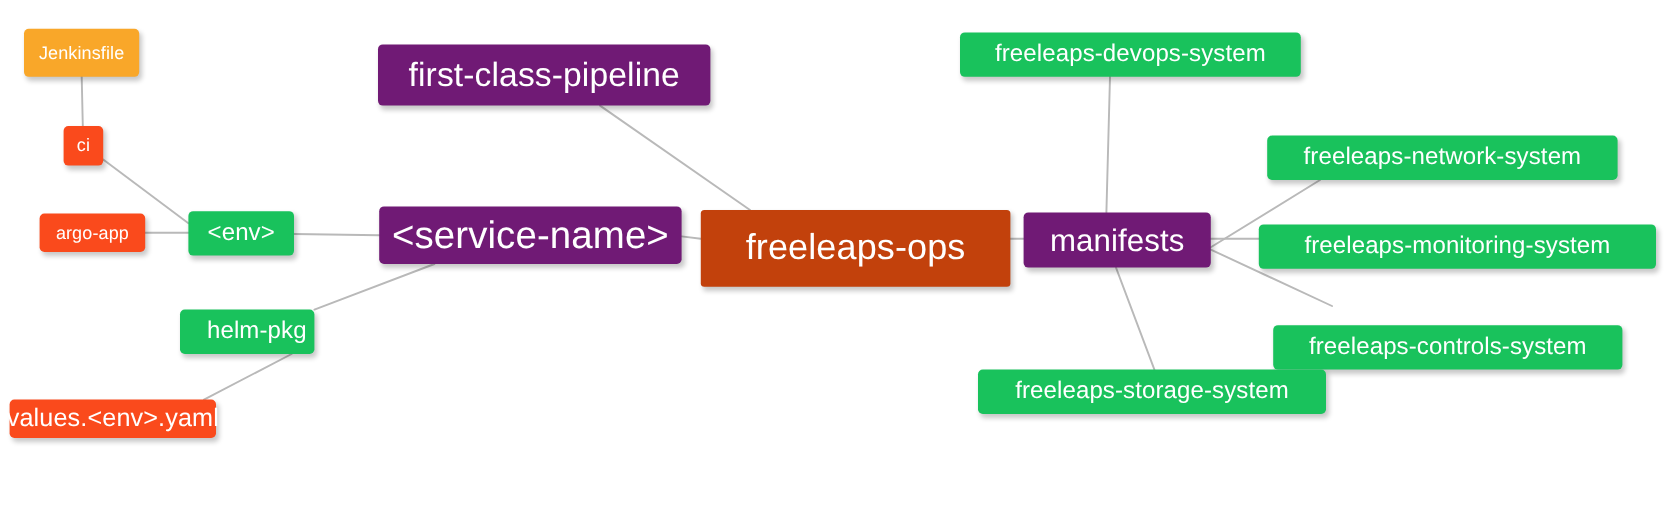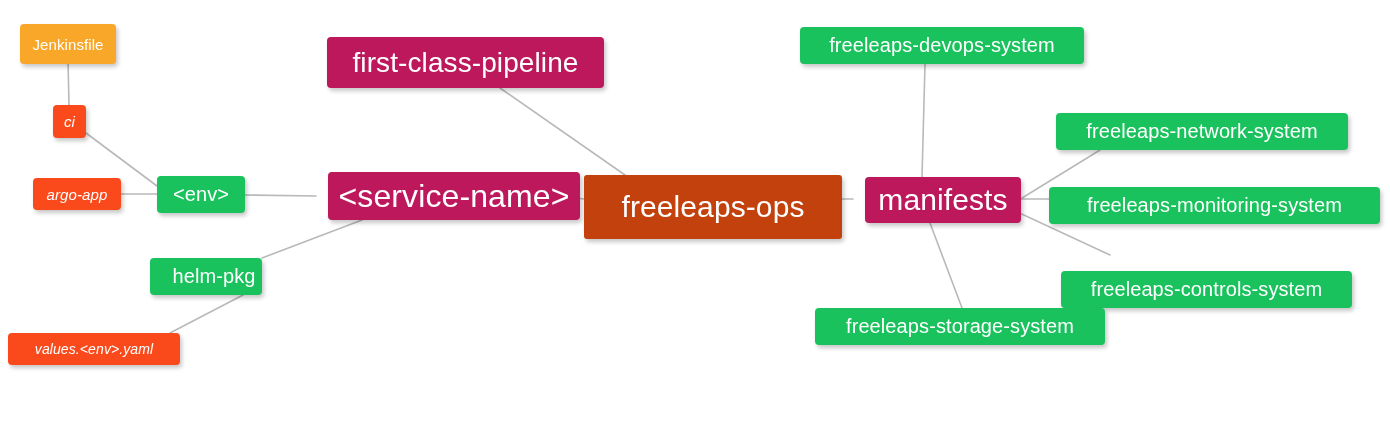--- a/index.html
+++ b/index.html
@@ -36,23 +36,23 @@
     white-space: nowrap;
     border-radius: 4px;
     box-shadow: 2px 3px 4px rgba(0,0,0,0.22);
     letter-spacing: 0.1px;
     user-select: none;
   }
   .mm-node.root {
     background: #c2410c;
     border-radius: 3px;
   }
-  .mm-node.blue   { background: #be185d; margin-left: 12px; }
+  .mm-node.blue   { background: #701a75; }
   .mm-node.green  { background: #19c25c; }
-  .mm-node.red    { background: #fa4a1c; font-style: italic; }
+  .mm-node.red    { background: #fa4a1c; }
   .mm-node.orange { background: #f9a729; }
 </style>
 </head>
 <body>
 
 <div id="mindmap-canvas">
   <svg id="edge-layer" viewBox="0 0 1390 421">
       <line x1="68" y1="60" x2="69" y2="105" stroke="#b9b9b9" stroke-width="1.6" stroke-linecap="round"></line>
       <line x1="86" y1="133" x2="157" y2="186" stroke="#b9b9b9" stroke-width="1.6" stroke-linecap="round"></line>
       <line x1="121" y1="194" x2="157" y2="194" stroke="#b9b9b9" stroke-width="1.6" stroke-linecap="round"></line>
@@ -77,33 +77,33 @@
       </div>
       <div class="mm-node red" style="left: 33px; top: 178px; width: 88px; height: 32px; font-size: 15px;">
         <span>argo-app</span>
       </div>
       <div class="mm-node green" style="left: 157px; top: 176px; width: 88px; height: 37px; font-size: 20px;">
         <span>&lt;env&gt;</span>
       </div>
       <div class="mm-node green" style="left: 150px; top: 258px; width: 112px; height: 37px; font-size: 20px; padding-left: 16px;">
         <span>helm-pkg</span>
       </div>
-      <div class="mm-node red" style="left: 8px; top: 333px; width: 172px; height: 32px; font-size: 14px;">
+      <div class="mm-node red" style="left: 8px; top: 333px; width: 172px; height: 32px; font-size: 21px;">
         <span>values.&lt;env&gt;.yaml</span>
       </div>
       <div class="mm-node blue" style="left: 315px; top: 37px; width: 277px; height: 51px; font-size: 28px;">
         <span>first-class-pipeline</span>
       </div>
       <div class="mm-node blue" style="left: 316px; top: 172px; width: 252px; height: 48px; font-size: 32px;">
         <span>&lt;service-name&gt;</span>
       </div>
       <div class="mm-node root" style="left: 584px; top: 175px; width: 258px; height: 64px; font-size: 30px;">
         <span>freeleaps-ops</span>
       </div>
-      <div class="mm-node blue" style="left: 853px; top: 177px; width: 156px; height: 46px; font-size: 30px;">
+      <div class="mm-node blue" style="left: 853px; top: 177px; width: 156px; height: 46px; font-size: 26px;">
         <span>manifests</span>
       </div>
       <div class="mm-node green" style="left: 800px; top: 27px; width: 284px; height: 37px; font-size: 20px;">
         <span>freeleaps-devops-system</span>
       </div>
       <div class="mm-node green" style="left: 1056px; top: 113px; width: 292px; height: 37px; font-size: 20px;">
         <span>freeleaps-network-system</span>
       </div>
       <div class="mm-node green" style="left: 1049px; top: 187px; width: 331px; height: 37px; font-size: 20px;">
         <span>freeleaps-monitoring-system</span>

